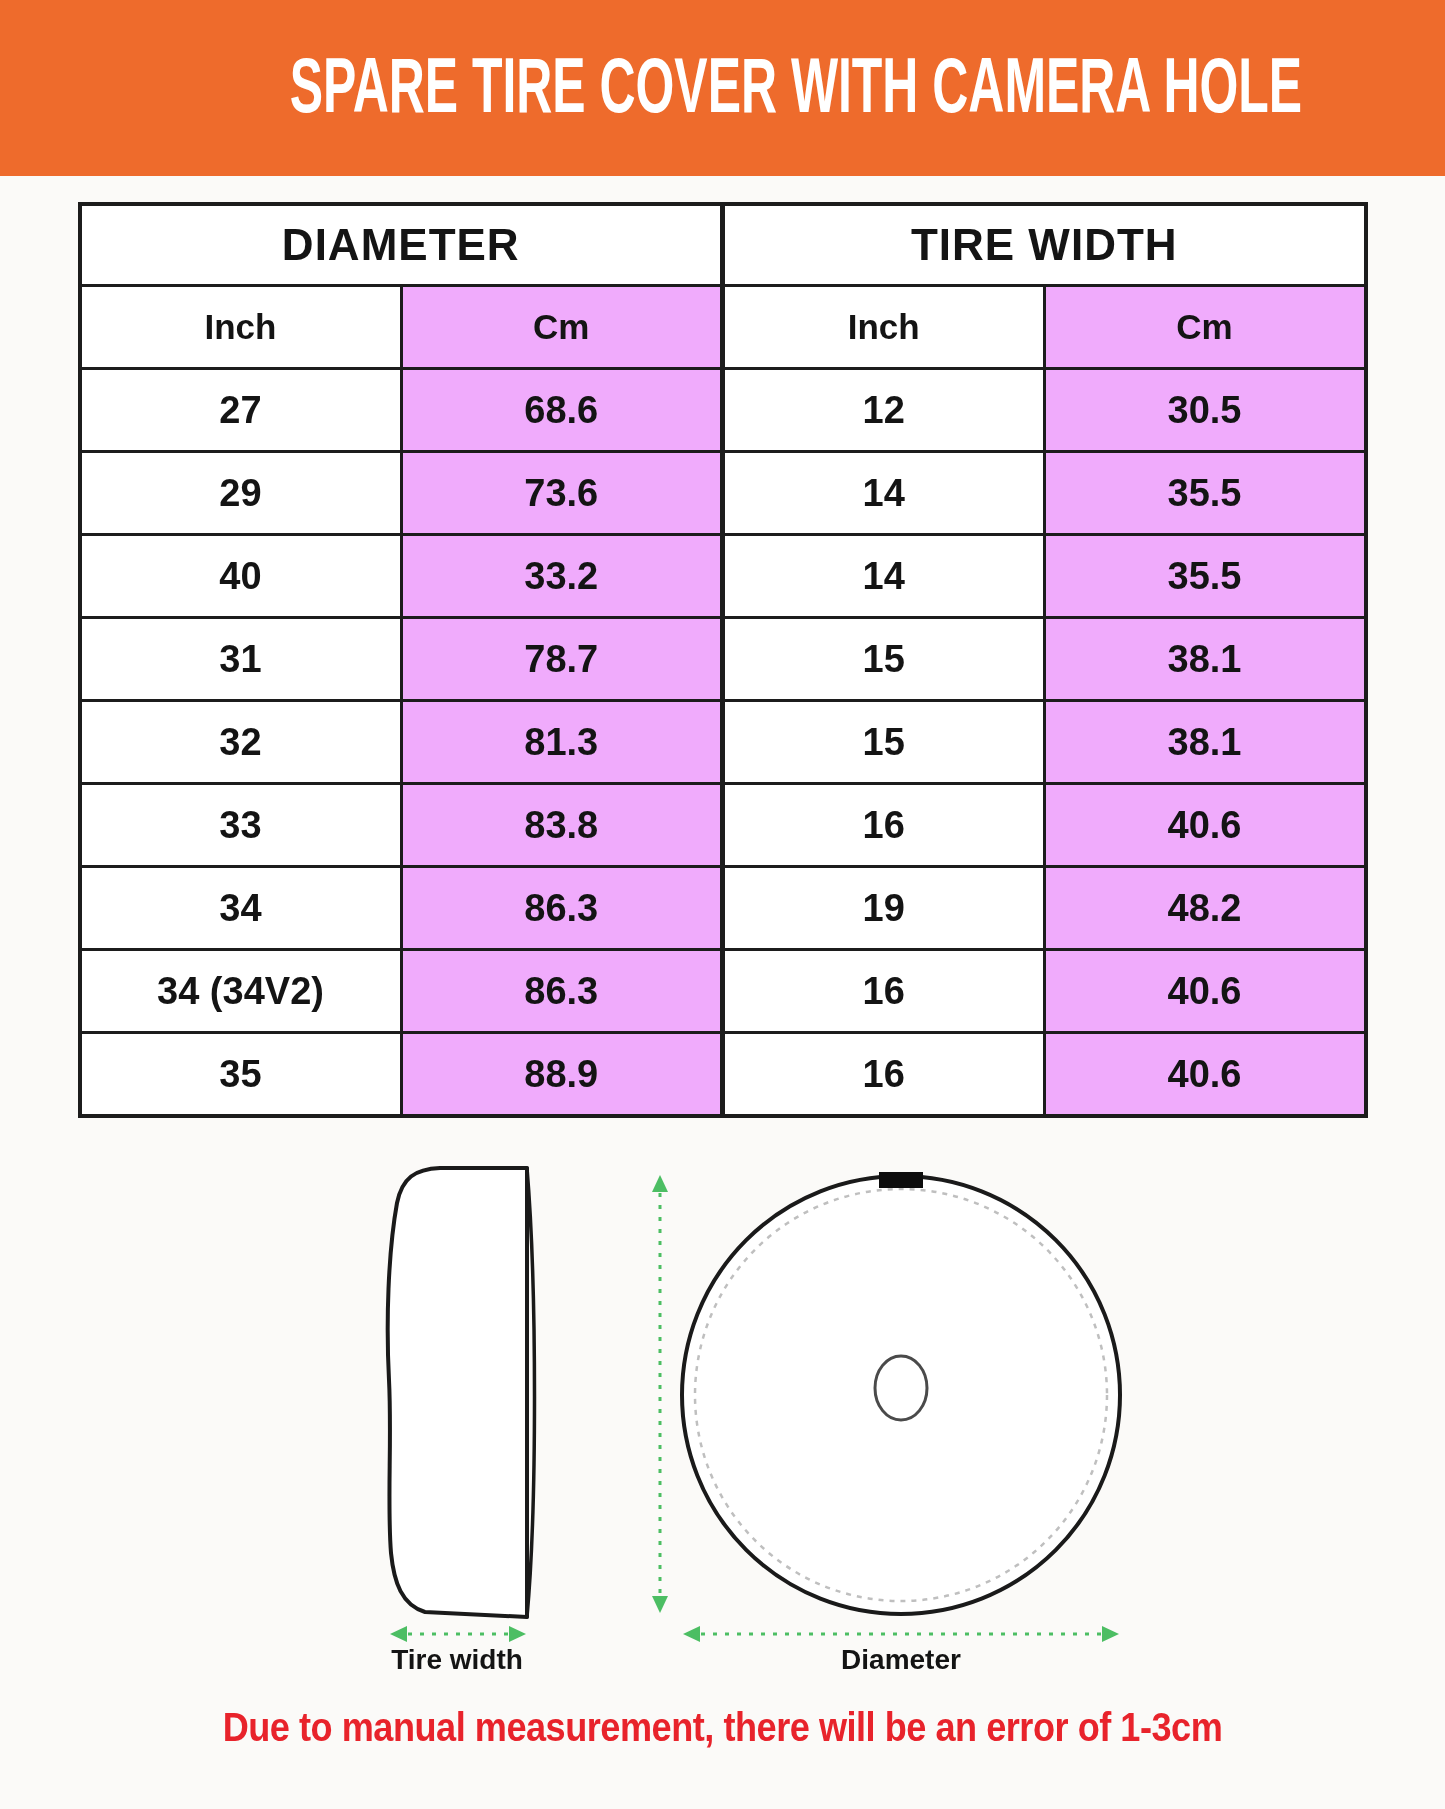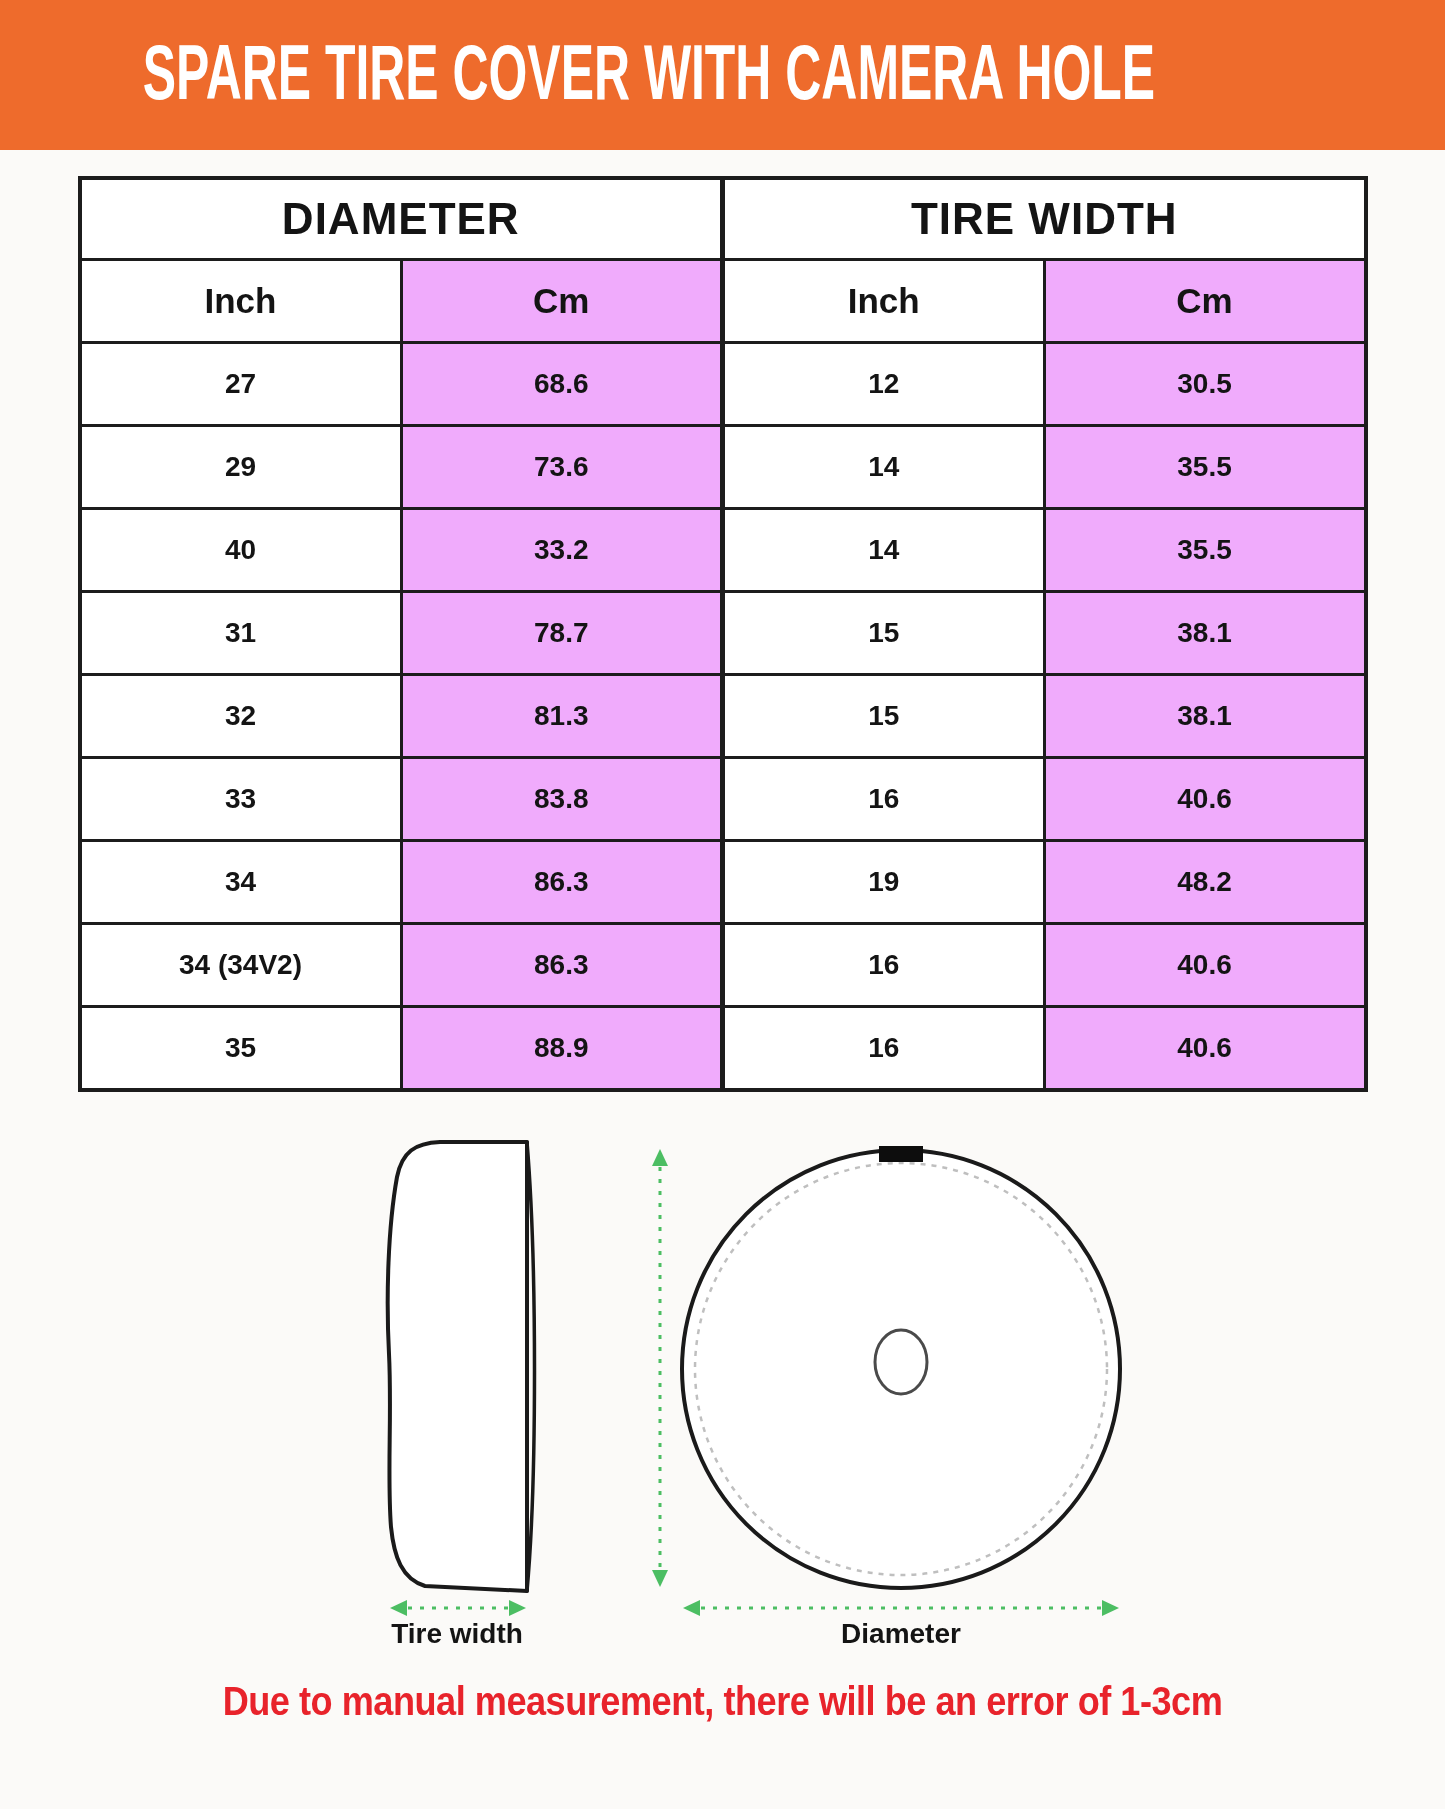--- a/index.html
+++ b/index.html
@@ -4,23 +4,23 @@
 <style>
   html,body{margin:0;padding:0;}
   body{
     width:1445px;height:1809px;
     background:#fbfaf8;
     font-family:"Liberation Sans", sans-serif;
     overflow:hidden;
   }
   
   .banner{
-    width:1445px;height:150px;
+    width:1445px;height:176px;
     background:#EE6B2C;
-    display:flex;align-items:center;justify-content:flex-start;
+    display:flex;align-items:center;justify-content:flex-end;
   }
   .banner h1{
     margin:0;
     color:#ffffff;
     font-size:64px;
     font-weight:700;
     letter-spacing:0px;
     white-space:nowrap;
     transform:scale(0.78,1.22) translateY(-2px);
     transform-origin:center center;
@@ -49,21 +49,21 @@
     letter-spacing:1px;
     background:#ffffff;
   }
   tr.col-row th{
     height:80px;
     font-size:35px;
     font-weight:700;
   }
   tr.data-row td{
     height:80px;
-    font-size:28px;
+    font-size:38px;
     font-weight:700;
   }
   .cm-cell{background:#f0abfc;}
   
   .size-table .mid{border-left-width:5px;}
   
   .diagram{
     position:relative;
     width:1445px;height:585px;
   }

